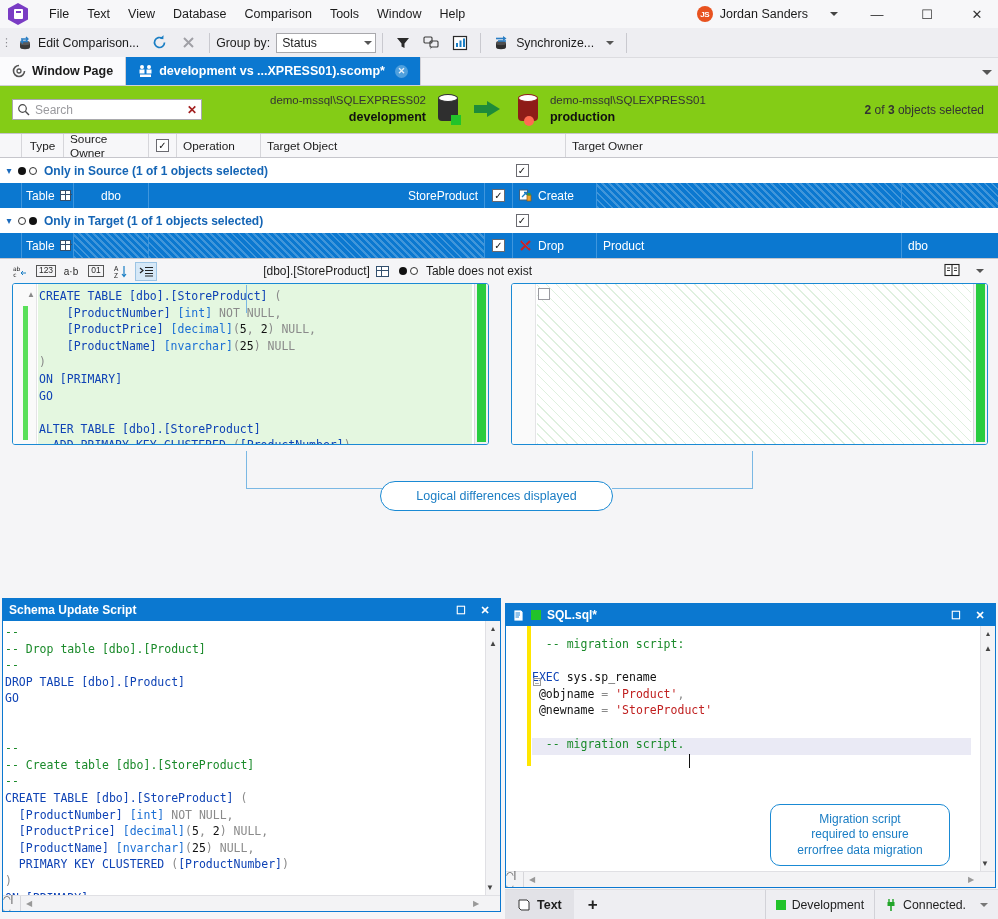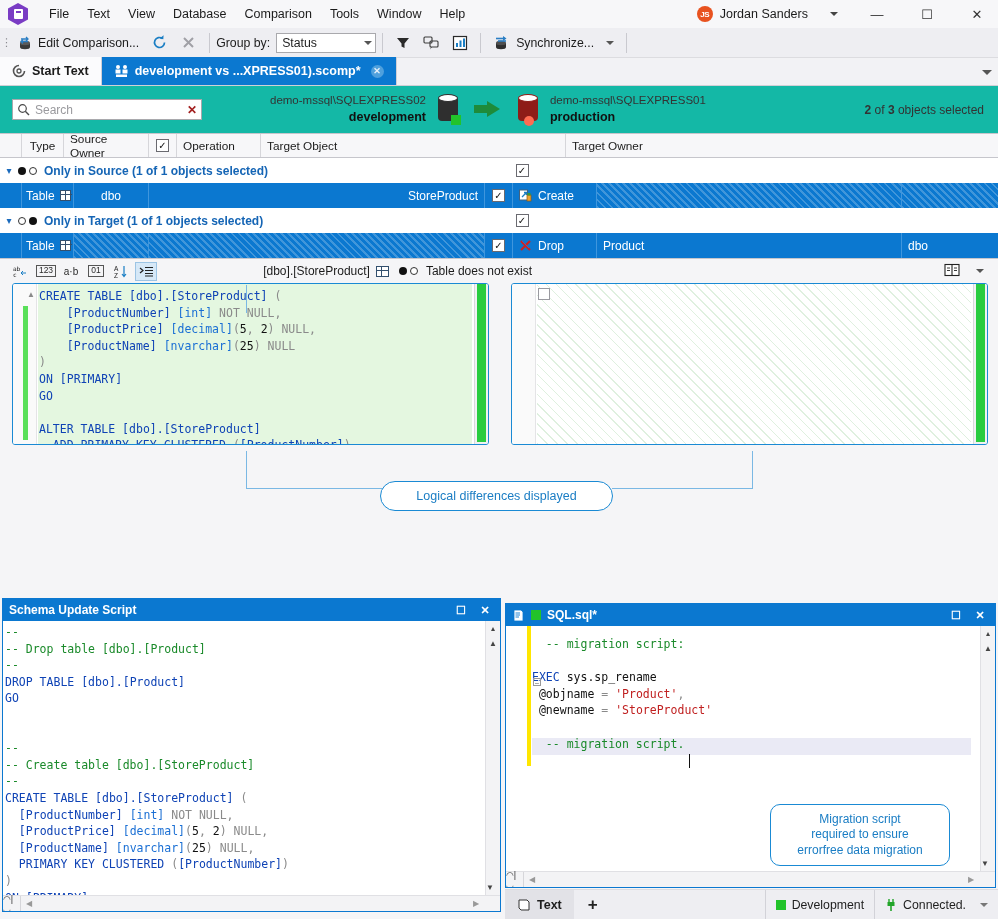--- a/index.html
+++ b/index.html
@@ -95,21 +95,21 @@
   .tab.active { background:#0b78d0; color:#fff; }
   .tab .tabclose {
     width:13px; height:13px; border-radius:50%; background:#cfd8e0;
     color:#4a5a66; font-size:9px; display:flex; align-items:center; justify-content:center;
     margin-left: 4px;
   }
   .tab.active .tabclose { background:#4fa0dd; color:#e8f2fb; }
   .tabstrip-right { position:absolute; right:6px; bottom:7px; }
 
   
-  .cmp-header { height: 47px; background:#14b8a6; display:flex; align-items:center; position:relative;}
+  .cmp-header { height: 47px; background:#84cc16; display:flex; align-items:center; position:relative;}
   .searchbox {
     margin-left: 12px; width: 190px; height: 21px; background:#fff;
     border: 1px solid #a9a9ad; display:flex; align-items:center; padding: 0 4px;
     gap: 5px;
   }
   .searchbox .ph { color:#9a9a9e; font-size:12px; flex:1; }
   .searchbox .clr { color:#a32020; font-size:12px; font-weight:bold; }
   .db-texts { text-align:right; line-height: 1.35; }
   .db-server { font-size: 11.5px; color:#333; }
   .db-name { font-size: 12.5px; font-weight: bold; color:#111; }
@@ -377,21 +377,21 @@
     </div>
     <div class="tb-sep"></div>
   </div>
 
   <div class="tabstrip">
     <div class="tab">
       <svg width="14" height="14" viewBox="0 0 14 14">
         <path d="M7 1.5 A5.5 5.5 0 1 0 12.5 7" stroke="#555" stroke-width="1.6" fill="none"></path>
         <circle cx="7" cy="7" r="2" stroke="#555" stroke-width="1.3" fill="none"></circle>
       </svg>
-      <span>Start Text</span>
+      <span>Window Page</span>
     </div>
     <div class="tab active">
       <svg width="15" height="14" viewBox="0 0 15 14">
         <circle cx="4" cy="3" r="2" fill="#fff"></circle>
           <rect x="1.5" y="5.5" width="5" height="4" fill="#fff"></rect>
         <circle cx="11" cy="3" r="2" fill="#fff"></circle>
           <rect x="8.5" y="5.5" width="5" height="4" fill="#fff"></rect>
         <rect x="2" y="10.5" width="11" height="2.5" fill="#fff"></rect>
       </svg>
       <span>development vs ...XPRESS01).scomp*</span>

